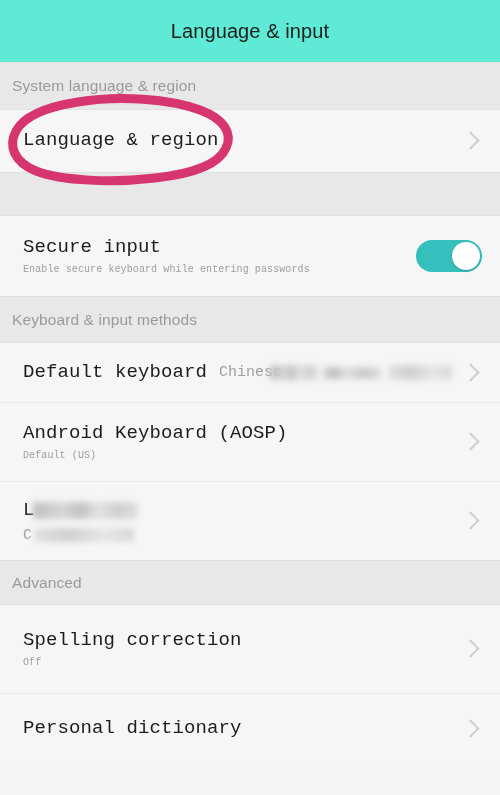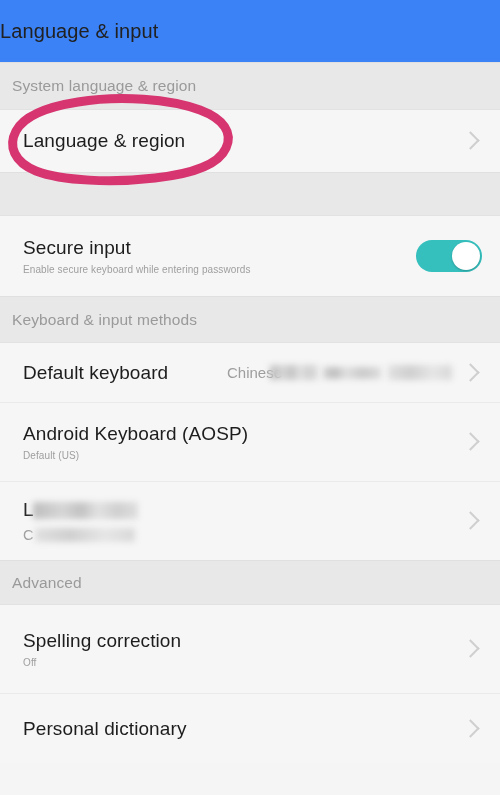--- a/index.html
+++ b/index.html
@@ -20,24 +20,24 @@
     position: relative;
     width: 500px;
     height: 795px;
     background: #f5f5f5;
     overflow: hidden;
   }
 
   
   .titlebar {
     height: 62px;
-    background: #3b82f6;
-    display: flex;
-    align-items: center;
-    justify-content: flex-start;
+    background: #5eead4;
+    display: flex;
+    align-items: center;
+    justify-content: center;
     box-sizing: border-box;
   }
   .titlebar-text {
     font-size: 20px;
     color: #212121;
     letter-spacing: 0.1px;
   }
 
   
   .section-header {
@@ -60,20 +60,21 @@
     background: #f6f6f6;
   }
   .row {
     position: relative;
     box-sizing: border-box;
     display: flex;
     align-items: center;
     padding-left: 23px;
     padding-right: 18px;
     background: #f6f6f6;
+    font-family: Liberation Mono, monospace;
   }
   .row + .row {
     border-top: 1px solid #eaeaea;
     gap: 27px;
   }
   .row-texts {
     flex: 1 1 auto;
     min-width: 0;
     display: flex;
     flex-direction: column;

